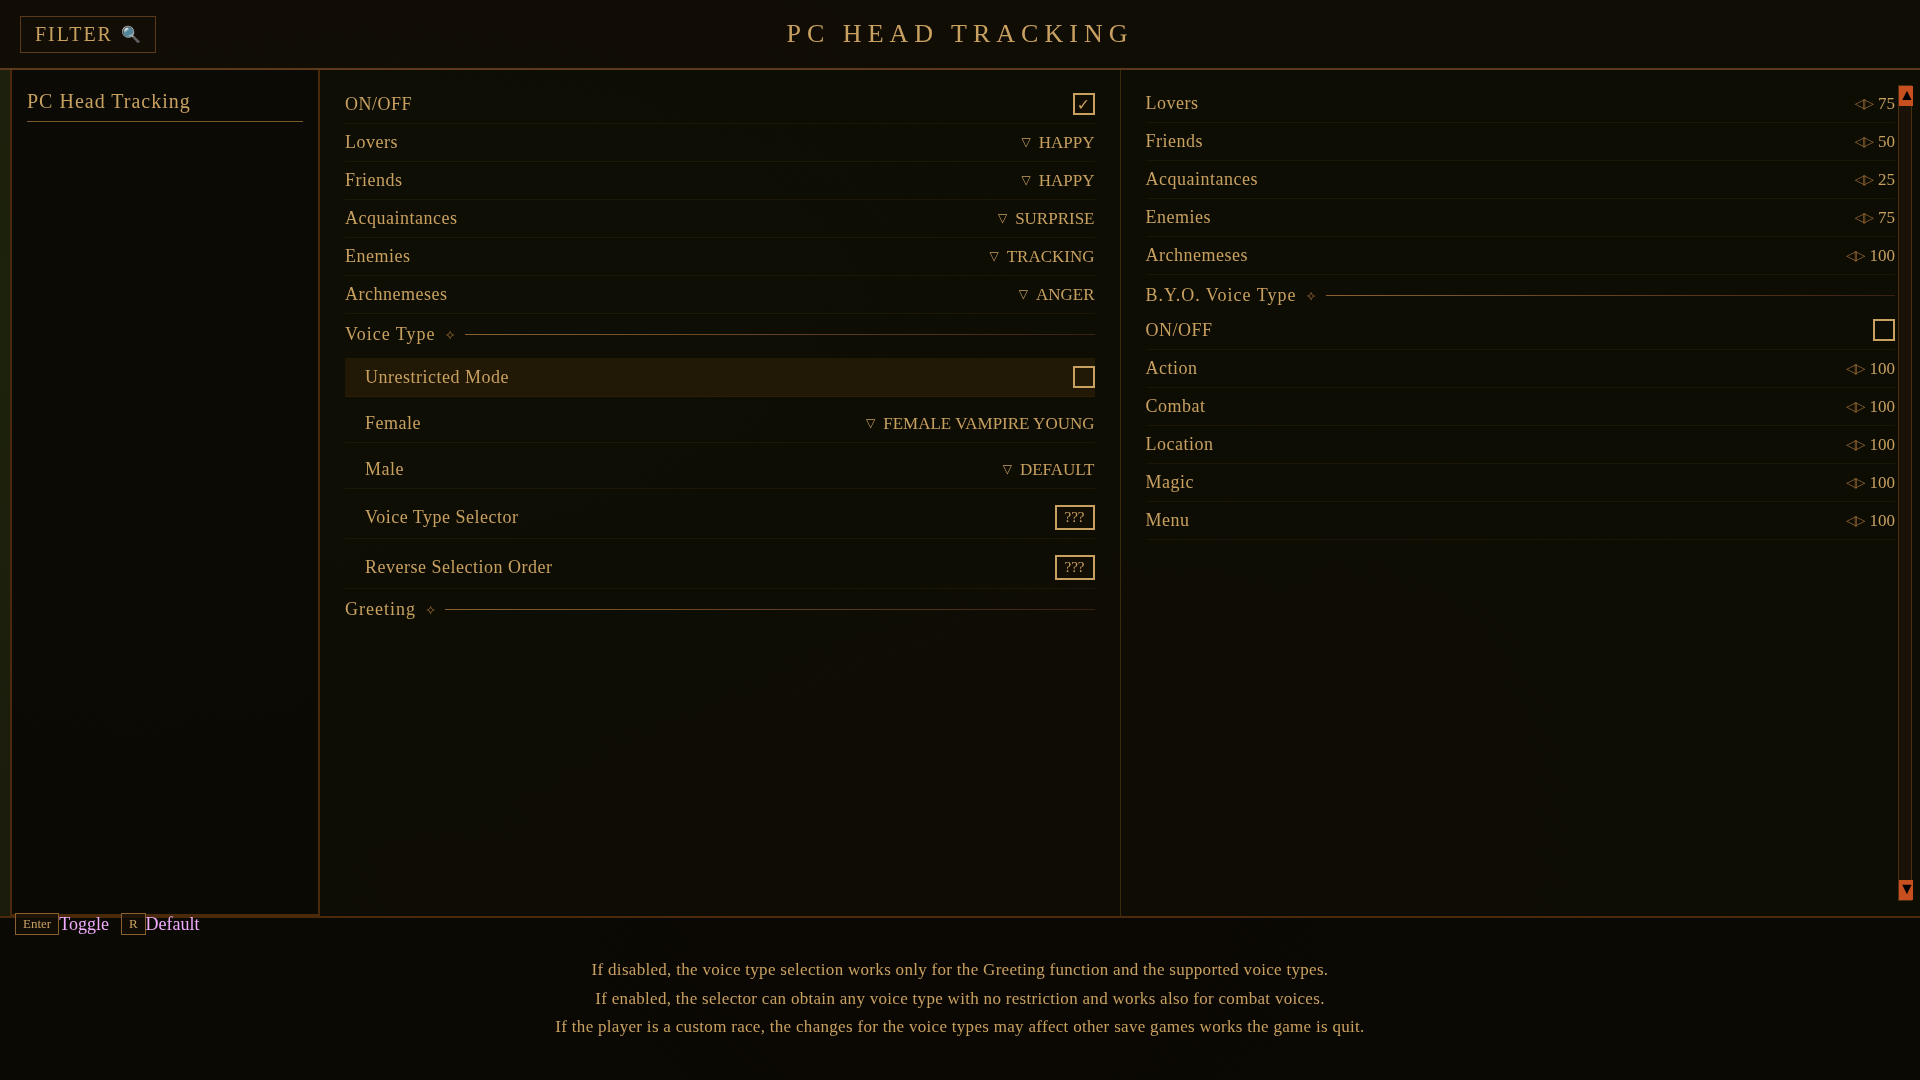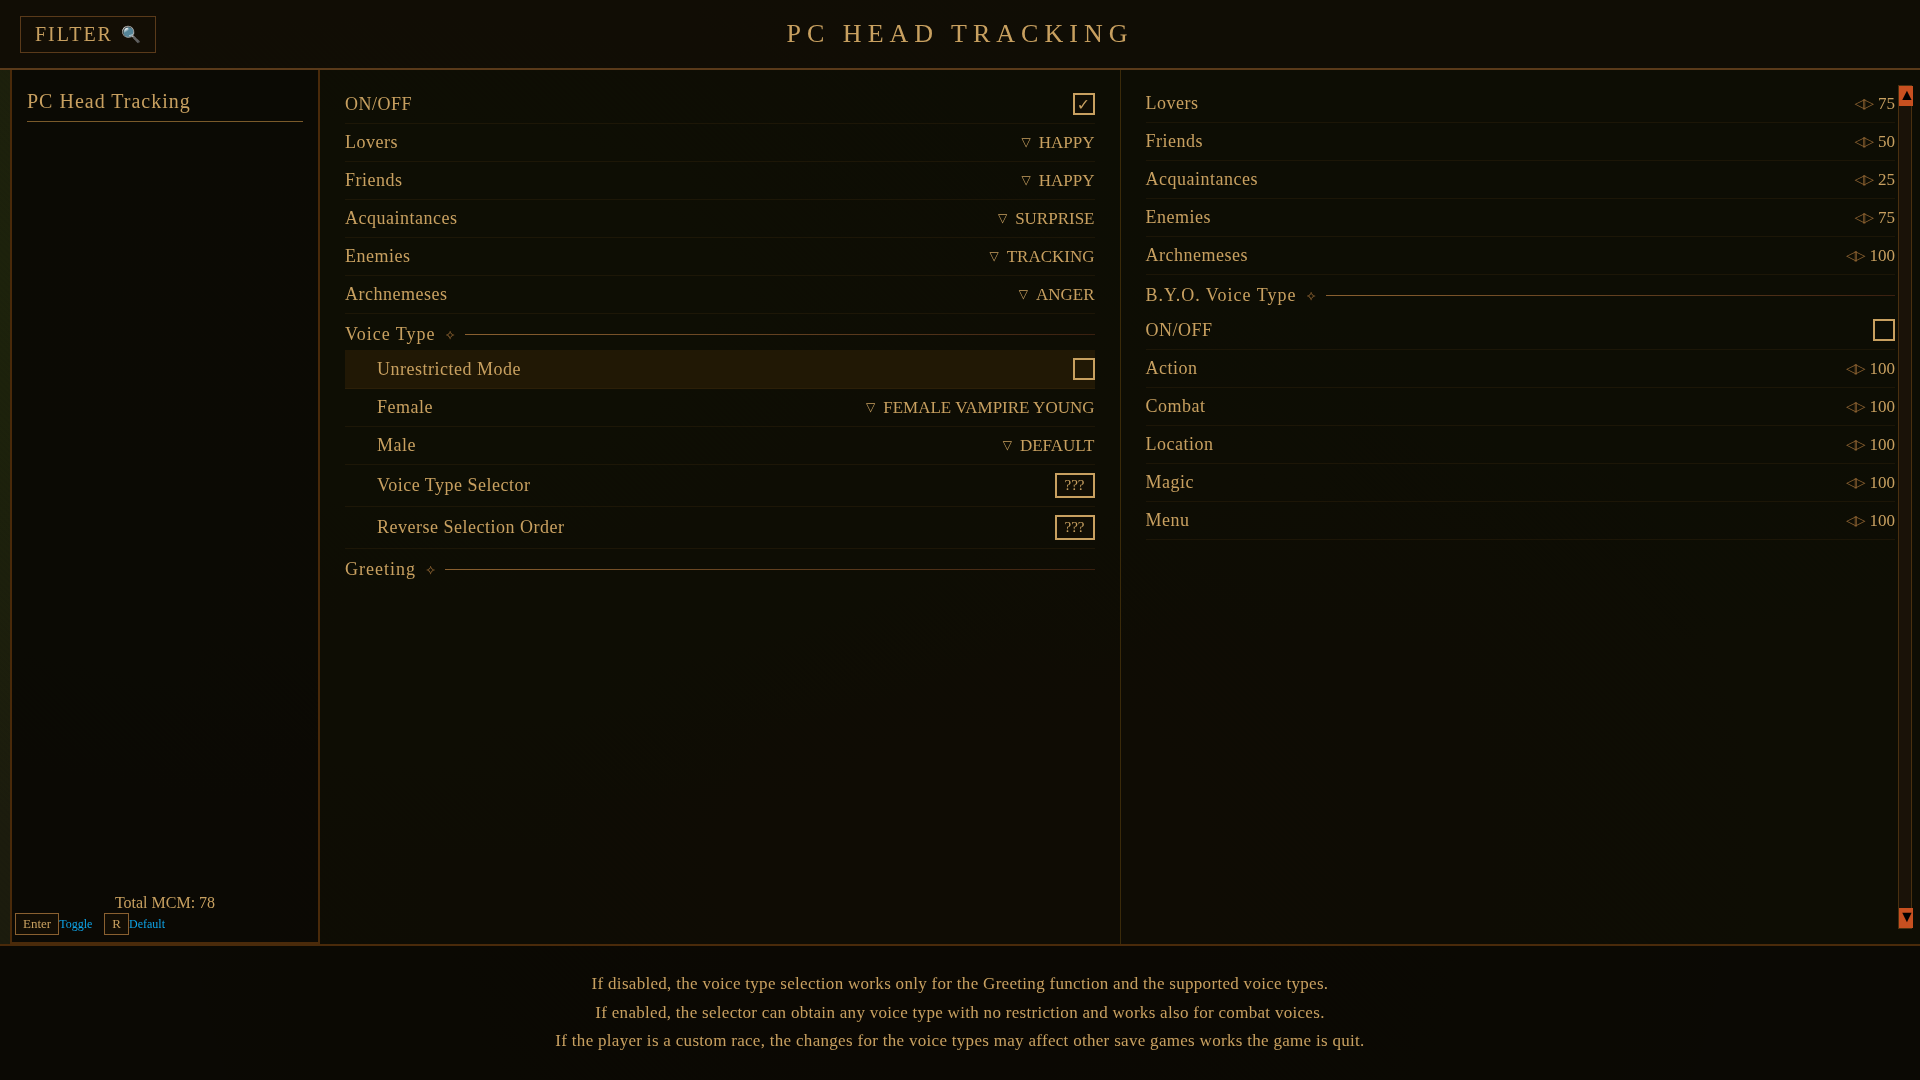--- a/index.html
+++ b/index.html
@@ -271,21 +271,21 @@
     }
 
     .num-arrows {
       color: #8a6030;
       font-size: 14px;
       letter-spacing: -2px;
     }
 
     
     .bottom-bar {
-      height: 136px;
+      height: 164px;
       background: rgba(10,8,3,0.92);
       border-top: 2px solid #4a2a0a;
       padding: 15px 30px;
       display: flex;
       flex-direction: column;
       align-items: center;
       justify-content: center;
     }
 
     .bottom-text {
@@ -314,31 +314,32 @@
     .key-box {
       border: 1px solid #8a6030;
       color: #c8a060;
       padding: 2px 7px;
       font-size: 13px;
       background: rgba(20,15,5,0.8);
       font-family: inherit;
     }
 
     .key-label {
-      color: #0ea5e9;
-      font-size: 12px;
+      color: #f0abfc;
+      font-size: 18px;
     }
 
     
     .setting-row.active {
       background: rgba(80,50,10,0.3);
     }
 
     .indented {
-      padding-left: 32px;
+      padding-left: 20px;
+      margin-top: 8px;
     }
   </style>
 </head>
 <body>
 
 <div class="bg-overlay"></div>
 <div class="bg-noise"></div>
 
 <div class="main-container">
 
@@ -347,24 +348,20 @@
       <span class="filter-text">FILTER</span>
       <span class="filter-icon">🔍</span>
     </div>
     <h1 class="top-bar-title">PC HEAD TRACKING</h1>
   </div>
 
   <div class="content-area">
 
     <div class="sidebar">
       <div class="sidebar-item-title">PC Head Tracking</div>
-      <div class="total-mcm">
-        <span>Total MCM:</span>
-        <span>78</span>
-      </div>
     </div>
 
     <div class="center-panel">
 
       <div class="setting-row">
         <span class="setting-label">ON/OFF</span>
         <div class="checkbox checked"></div>
       </div>
 
       <div class="setting-row">

